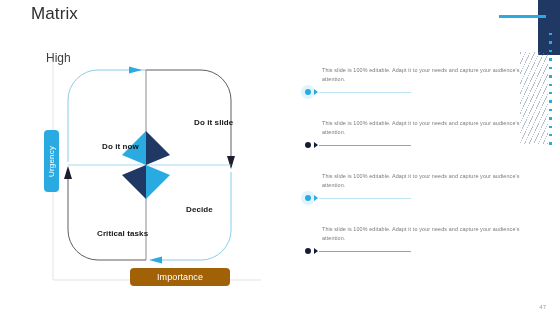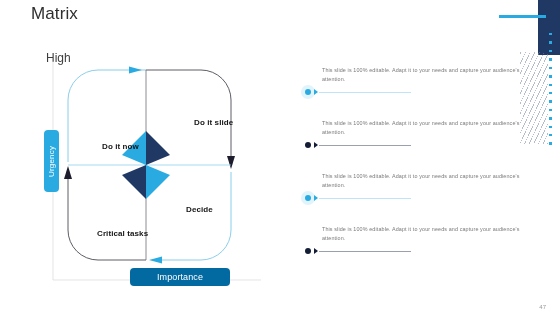--- a/index.html
+++ b/index.html
@@ -51,21 +51,21 @@
     background:#29abe2;border-radius:4px;
     display:flex;align-items:center;justify-content:center;
   }
   .urgency-pill span{
     transform:rotate(-90deg);white-space:nowrap;
     font-size:8px;color:#ffffff;letter-spacing:.2px;
   }
 
   .importance-btn{
     position:absolute;left:104px;top:216px;width:100px;height:18px;
-    background:#0369a1;border-radius:4px;
+    background:#a16207;border-radius:4px;
     display:flex;align-items:center;justify-content:center;
   }
   .importance-btn span{font-size:9px;color:#ffffff;letter-spacing:.1px;}
 
   .q-label{
     position:absolute;font-size:8px;font-weight:bold;color:#151515;
     white-space:nowrap;letter-spacing:.1px;
   }
   .q-do-now   {left:76px; top:66px;margin-top:24px;}
   .q-do-later {left:168px;top:66px;}

